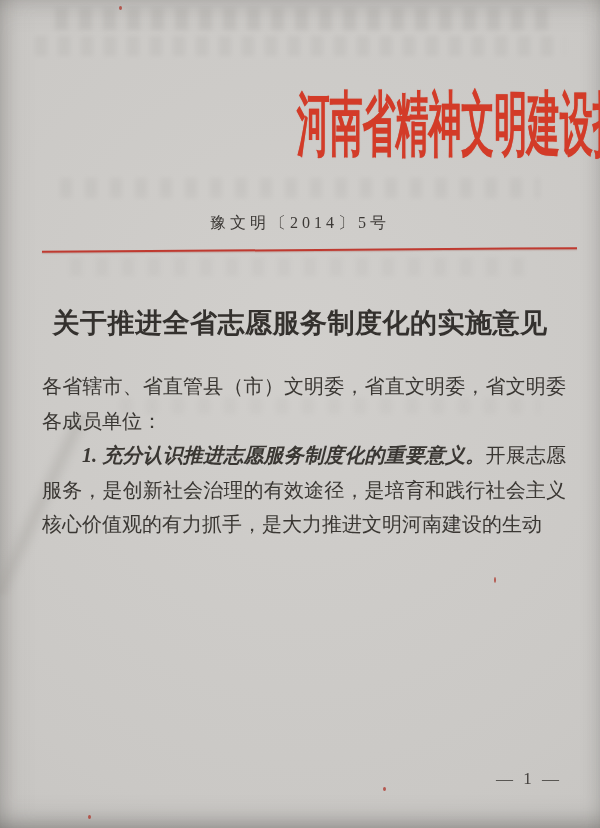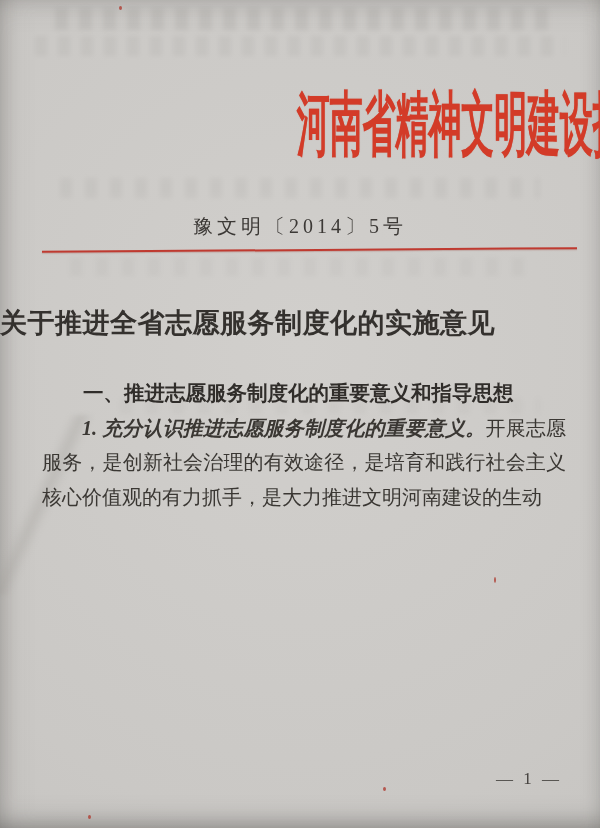--- a/index.html
+++ b/index.html
@@ -38,24 +38,24 @@
   .s4{left:88px;top:815px;}
 
   .org-header{position:absolute;top:78px;left:0;right:0;text-align:center;height:94px;line-height:94px;}
   .org-header .org-inner{
     display:inline-block;white-space:nowrap;
     font-size:70px;font-weight:bold;color:#d33b28;
     transform:scaleX(.47);transform-origin:50% 50%;
     text-shadow:0 0 1px rgba(185,55,35,.6);
   }
   .doc-no{position:absolute;top:213px;left:0;right:0;text-align:center;
-    font-size:20px;letter-spacing:4px;color:#3c3936;}
+    font-size:16px;letter-spacing:4px;color:#3c3936;}
   .red-rule{position:absolute;top:249px;left:42px;width:535px;height:2px;
     background:#bf3a30;transform:rotate(-.4deg);box-shadow:0 1px 1px rgba(150,60,50,.25);}
-  .doc-title{position:absolute;top:305px;left:0;right:0;margin:0;
+  .doc-title{position:absolute;top:305px;left:0;right:0;margin:0;text-align:center;
     font-size:27px;font-weight:bold;letter-spacing:0.5px;color:#34312e;}
 
   .body-block{position:absolute;top:369px;left:42px;width:524px;
     font-size:20px;line-height:34.5px;text-align:justify;color:#3a3733;}
   .body-block p{margin:0;padding:0;}
   .indent{text-indent:2em;}
   .section-heading{
     font-family:"Liberation Sans","DejaVu Sans",sans-serif;
     font-weight:bold;font-size:20.5px;margin-top:7px !important;color:#302d2a;}
   .lead{font-weight:bold;font-style:italic;}
@@ -81,19 +81,19 @@
     <span class="org-inner">河南省精神文明建设指导委员会文件</span>
   </div>
 
   <div class="doc-no">豫文明〔2014〕5号</div>
 
   <div class="red-rule"></div>
 
   <h1 class="doc-title">关于推进全省志愿服务制度化的实施意见</h1>
 
   <div class="body-block">
-    <p class="indent section-heading">一、推进志愿服务制度化的重要意义和指导思想</p>
+    <p class="addressee">各省辖市、省直管县（市）文明委，省直文明委，省文明委各成员单位：</p>
     <p class="indent"><span class="lead">1. 充分认识推进志愿服务制度化的重要意义。</span><span>开展志愿服务，是创新社会治理的有效途径，是培育和践行社会主义核心价值观的有力抓手，是大力推进文明河南建设的生动</span></p>
   </div>
 
   <div class="page-no">— 1 —</div>
 
 </div>
 
 </body></html>

